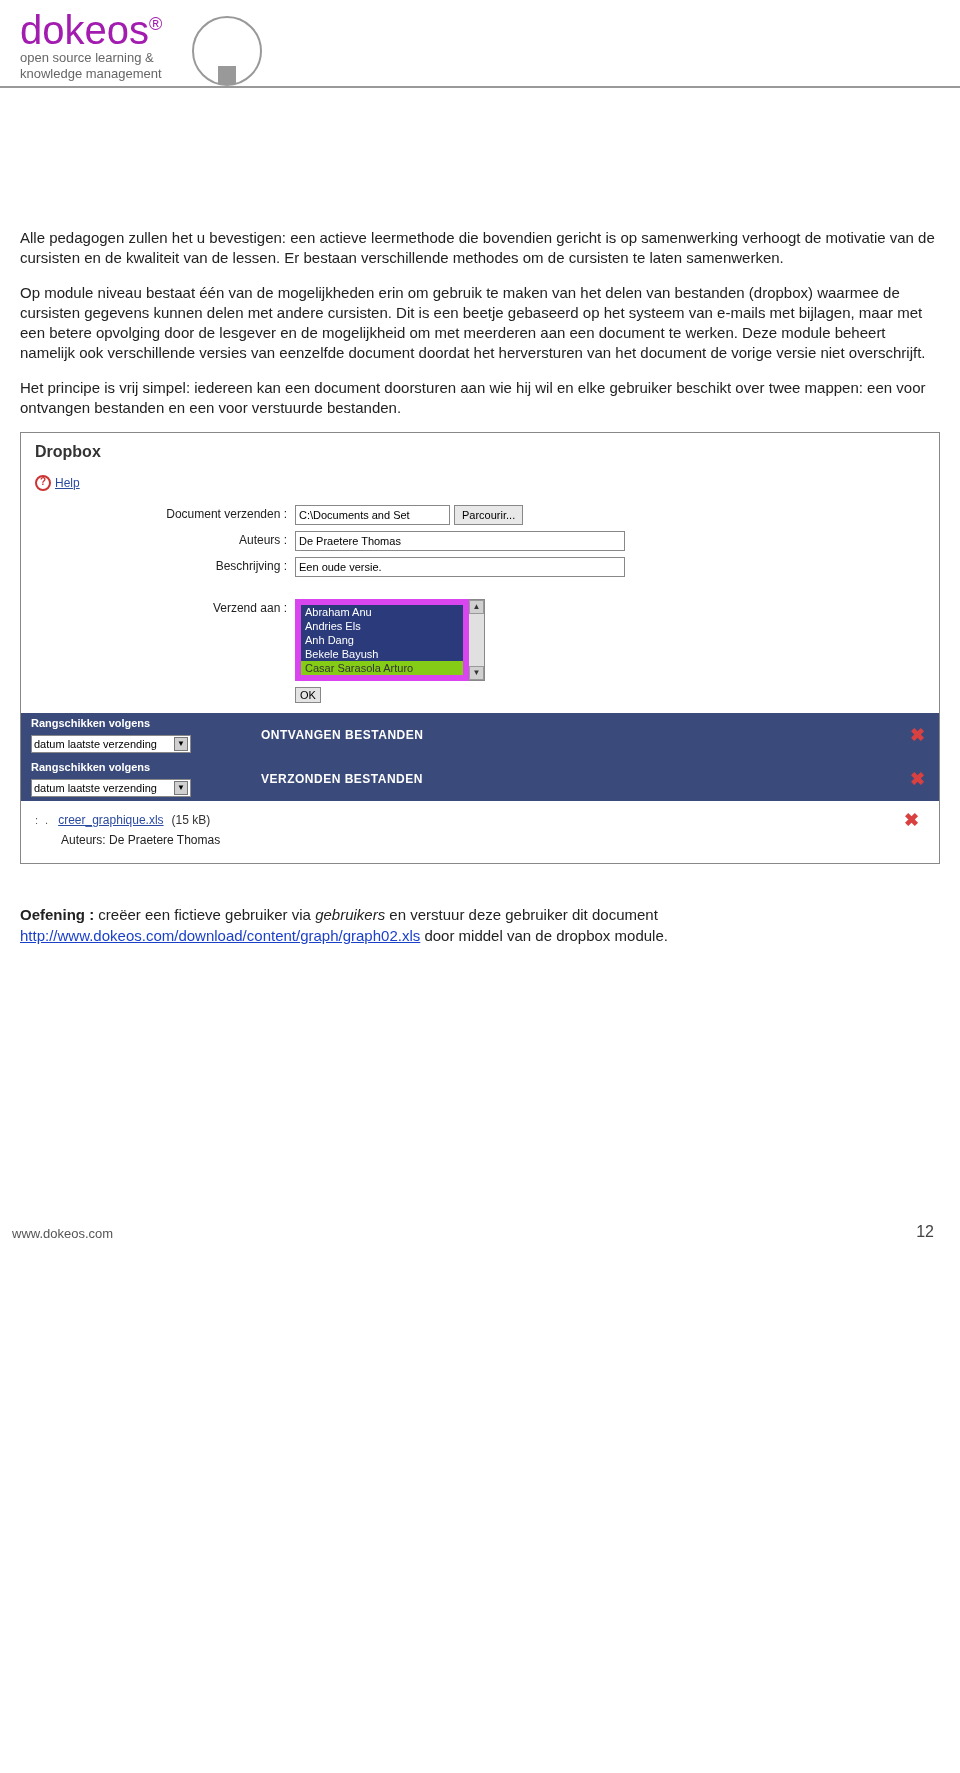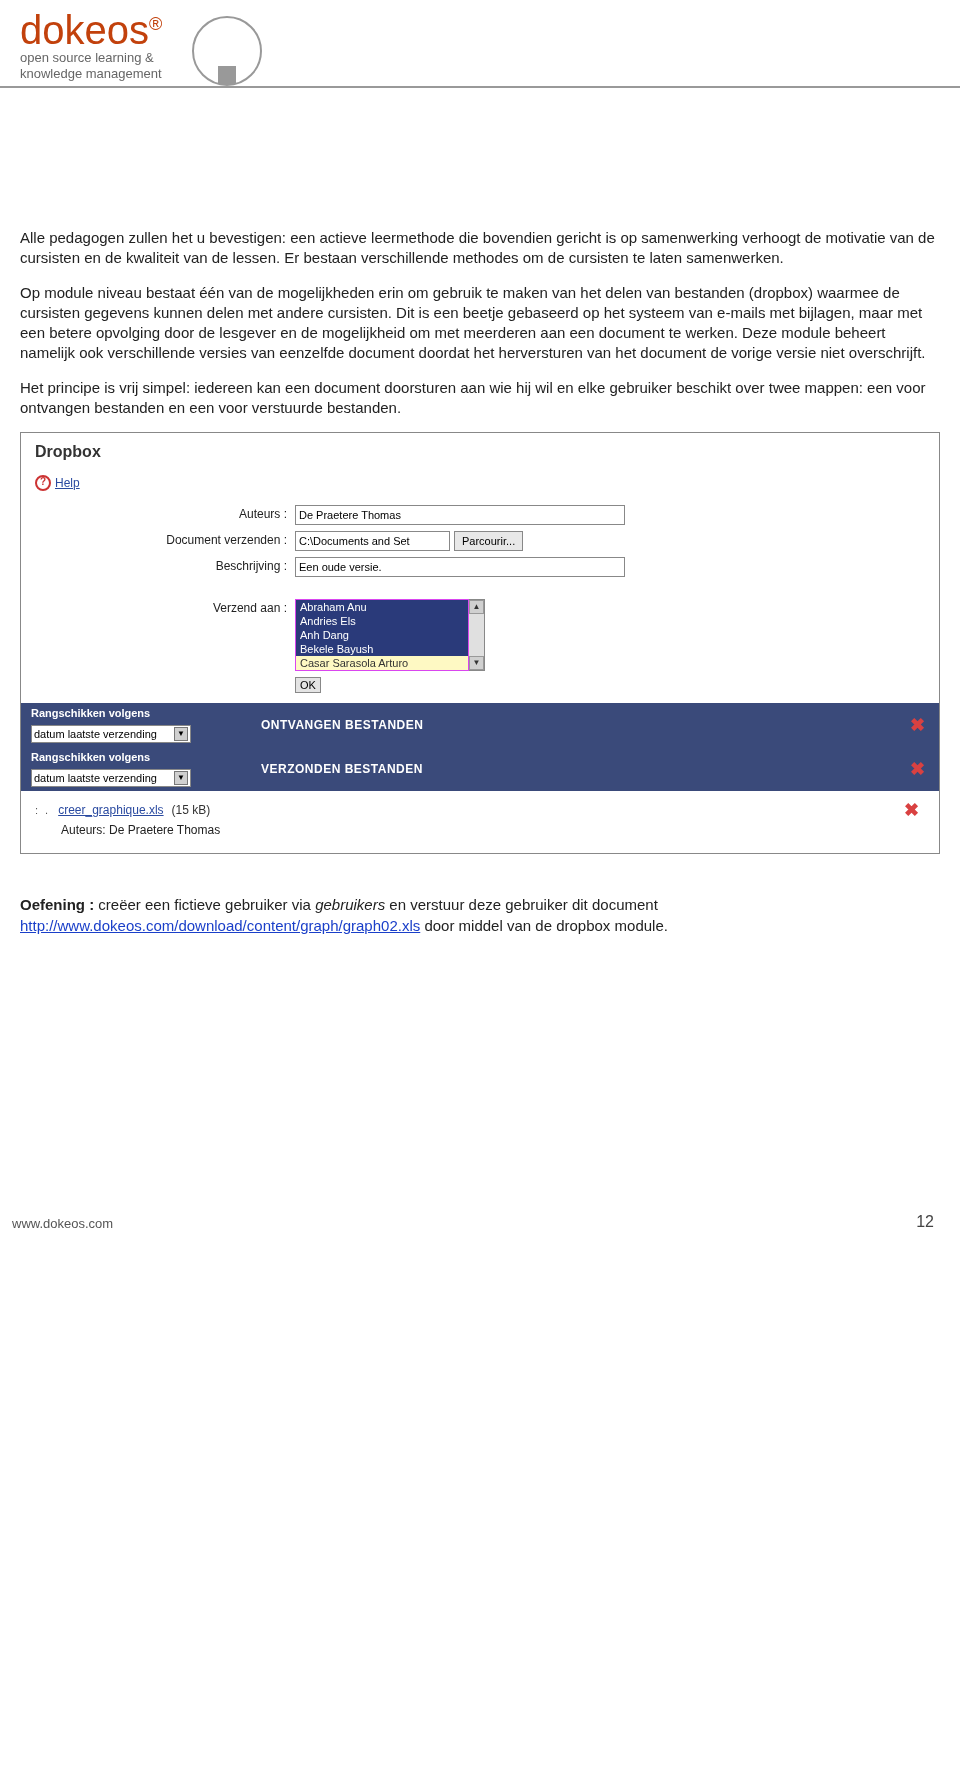--- a/index.html
+++ b/index.html
@@ -13,21 +13,21 @@
     padding: 10px 20px 0 20px;
     border-bottom: 2px solid #999;
     display: flex;
     align-items: flex-start;
     gap: 30px;
   }
   .logo-block { color: #666; }
   .logo-title {
     font-size: 40px;
     font-weight: normal;
-    color: #c2410c;
+    color: #a21caf;
     line-height: 1;
   }
   .logo-title sup { font-size: 18px; vertical-align: super; }
   .logo-tag { font-size: 13px; color: #666; line-height: 1.25; }
   .logo-icon {
     width: 70px; height: 70px;
     border: 2px solid #999;
     border-radius: 50%;
     position: relative;
     margin-top: 6px;
@@ -76,22 +76,22 @@
     font-family: Tahoma, sans-serif; font-size: 11px; padding: 1px 3px;
   }
   .doc-input { width: 155px; }
   .browse-btn {
     font-family: Tahoma, sans-serif; font-size: 11px;
     border: 1px solid #888; background: #e8e8e8;
     padding: 1px 7px; margin-left: 4px; height: 20px;
   }
   .wide-input { width: 330px; }
   .listbox {
-    border: 1px solid #d946ef; width: 174px; font-family: Tahoma, sans-serif;
-    font-size: 11px; background:#fef9c3;
+    border: 6px solid #d946ef; width: 174px; font-family: Tahoma, sans-serif;
+    font-size: 11px; background:#84cc16;
   }
   .listbox-wrap { display:flex; align-items:stretch;}
   .listbox .opt { padding: 1px 4px; }
   .listbox .opt.sel { background: #2a3a7a; color: #fff; }
   .scroll-col { width: 16px; background:#e0e0e0; border:1px solid #888; border-left:none; display:flex; flex-direction:column; justify-content:space-between;}
   .scroll-btn { height:14px; background:#d0d0d0; border:1px solid #999; font-size:8px; text-align:center; line-height:12px; color:#333;}
   .ok-btn {
     font-family: Tahoma, sans-serif; font-size: 11px;
     border: 1px solid #888; background: #e4e4e4;
     padding: 1px 4px; margin-top:6px;
@@ -163,27 +163,27 @@
 
   <div class="app-mock">
     <div class="dropbox-pad">
       <div class="dropbox-title">Dropbox</div>
       <div class="help-row">
         <span class="help-icon"></span>
         <span class="help-link">Help</span>
       </div>
 
       <div class="form-row">
-        <div class="form-label">Auteurs :</div>
-        <input class="form-input wide-input" value="De Praetere Thomas" style="">
-      </div>
-      <div class="form-row">
         <div class="form-label">Document verzenden :</div>
         <input class="form-input doc-input" value="C:\Documents and Set" style="">
         <button class="browse-btn">Parcourir...</button>
+      </div>
+      <div class="form-row">
+        <div class="form-label">Auteurs :</div>
+        <input class="form-input wide-input" value="De Praetere Thomas" style="">
       </div>
       <div class="form-row">
         <div class="form-label">Beschrijving :</div>
         <input class="form-input wide-input" value="Een oude versie." style="">
       </div>
       <div class="form-row" style="margin-top:22px;">
         <div class="form-label">Verzend aan :</div>
         <div>
           <div class="listbox-wrap">
             <div class="listbox">

